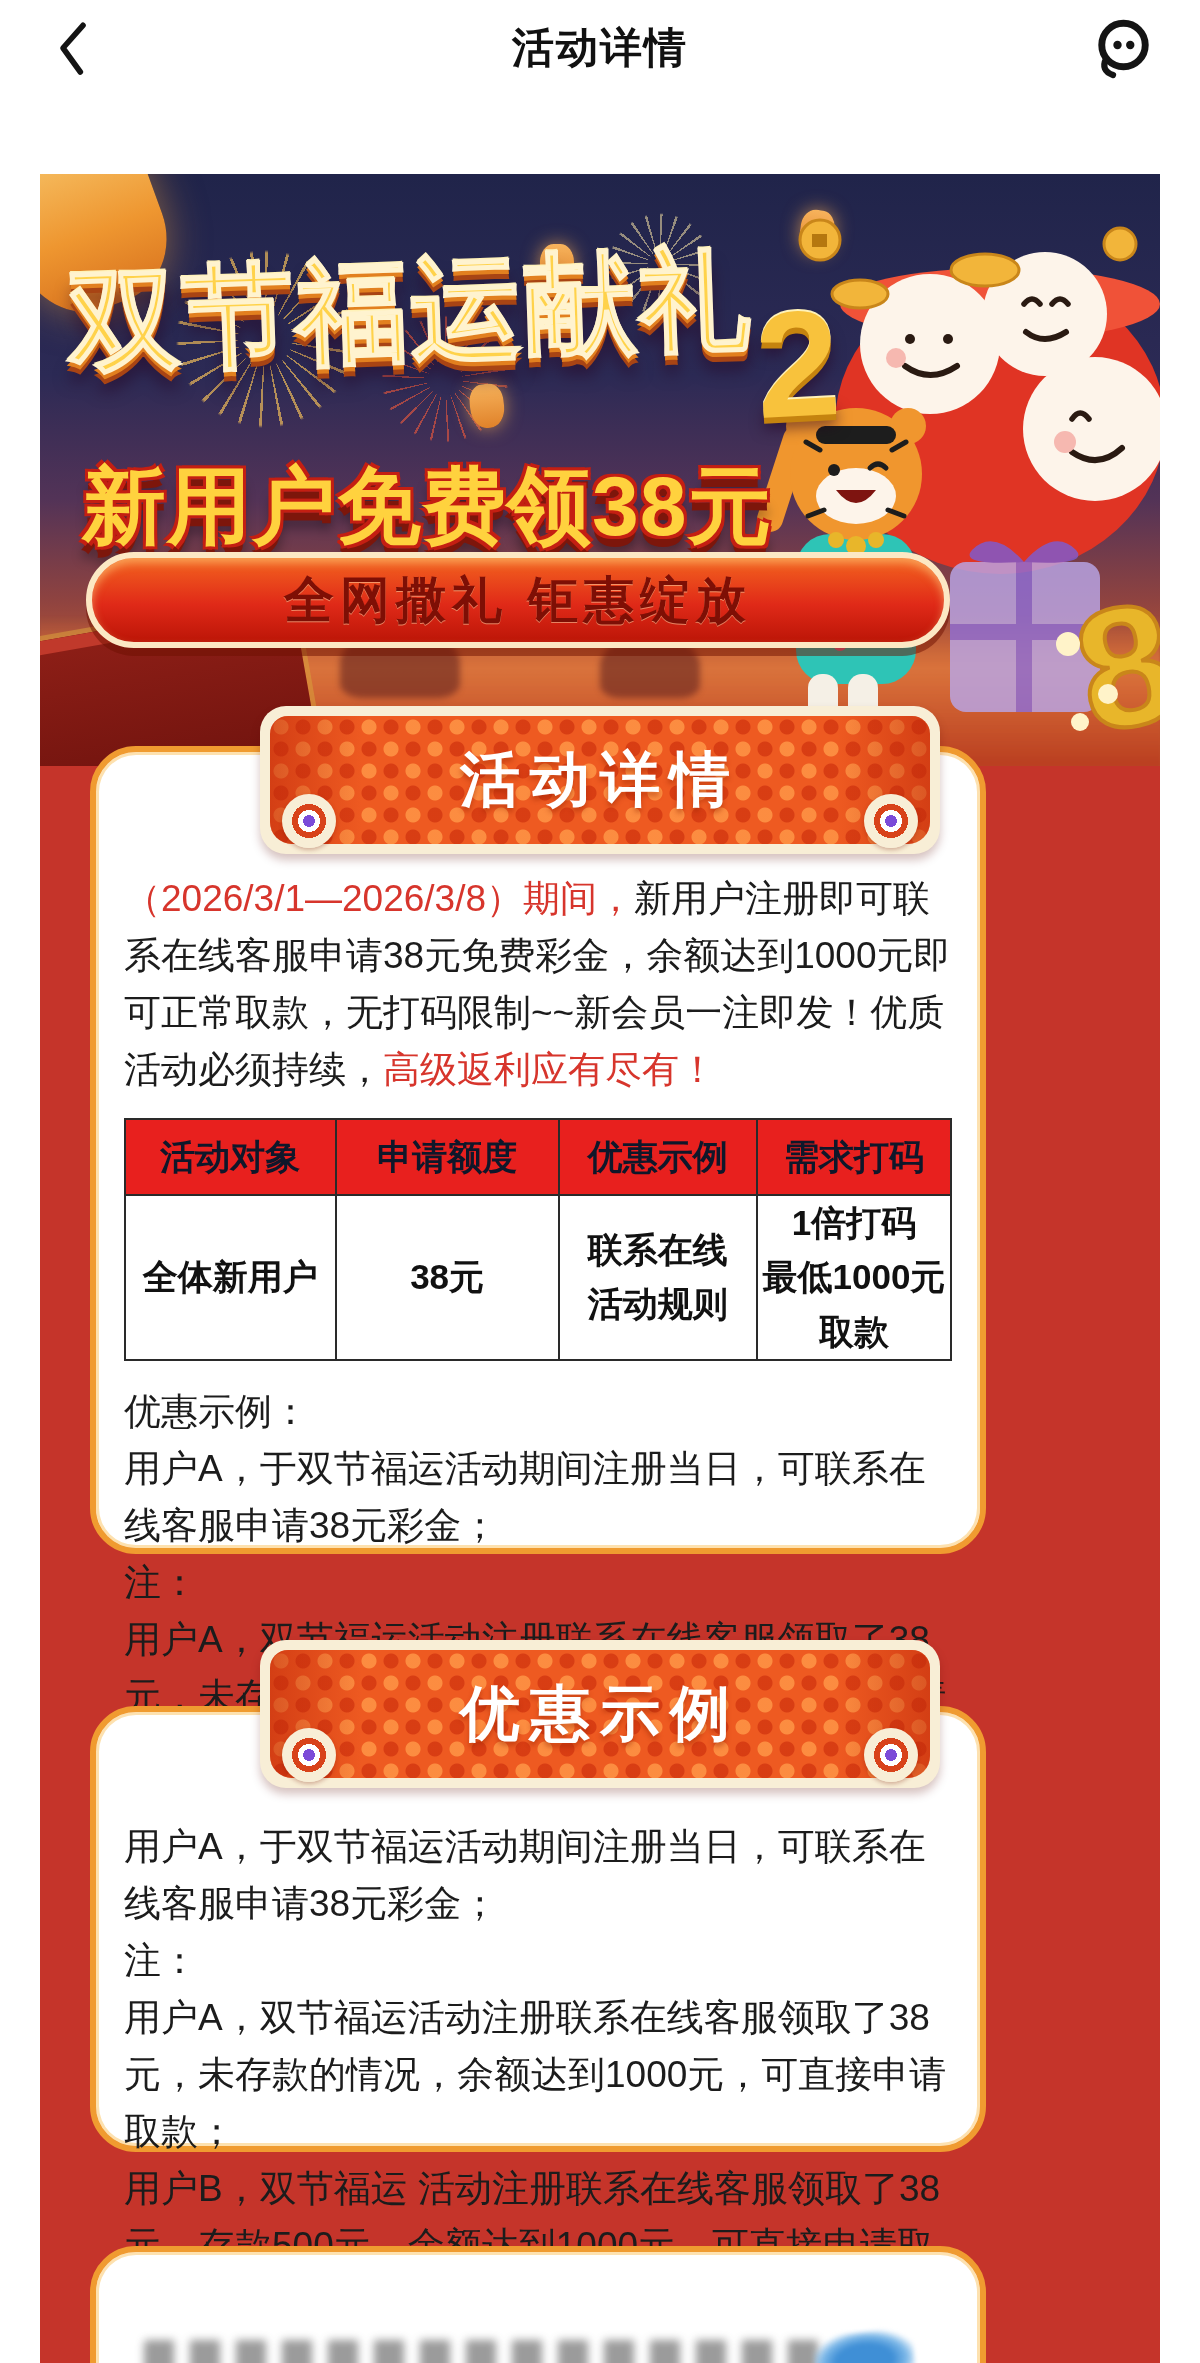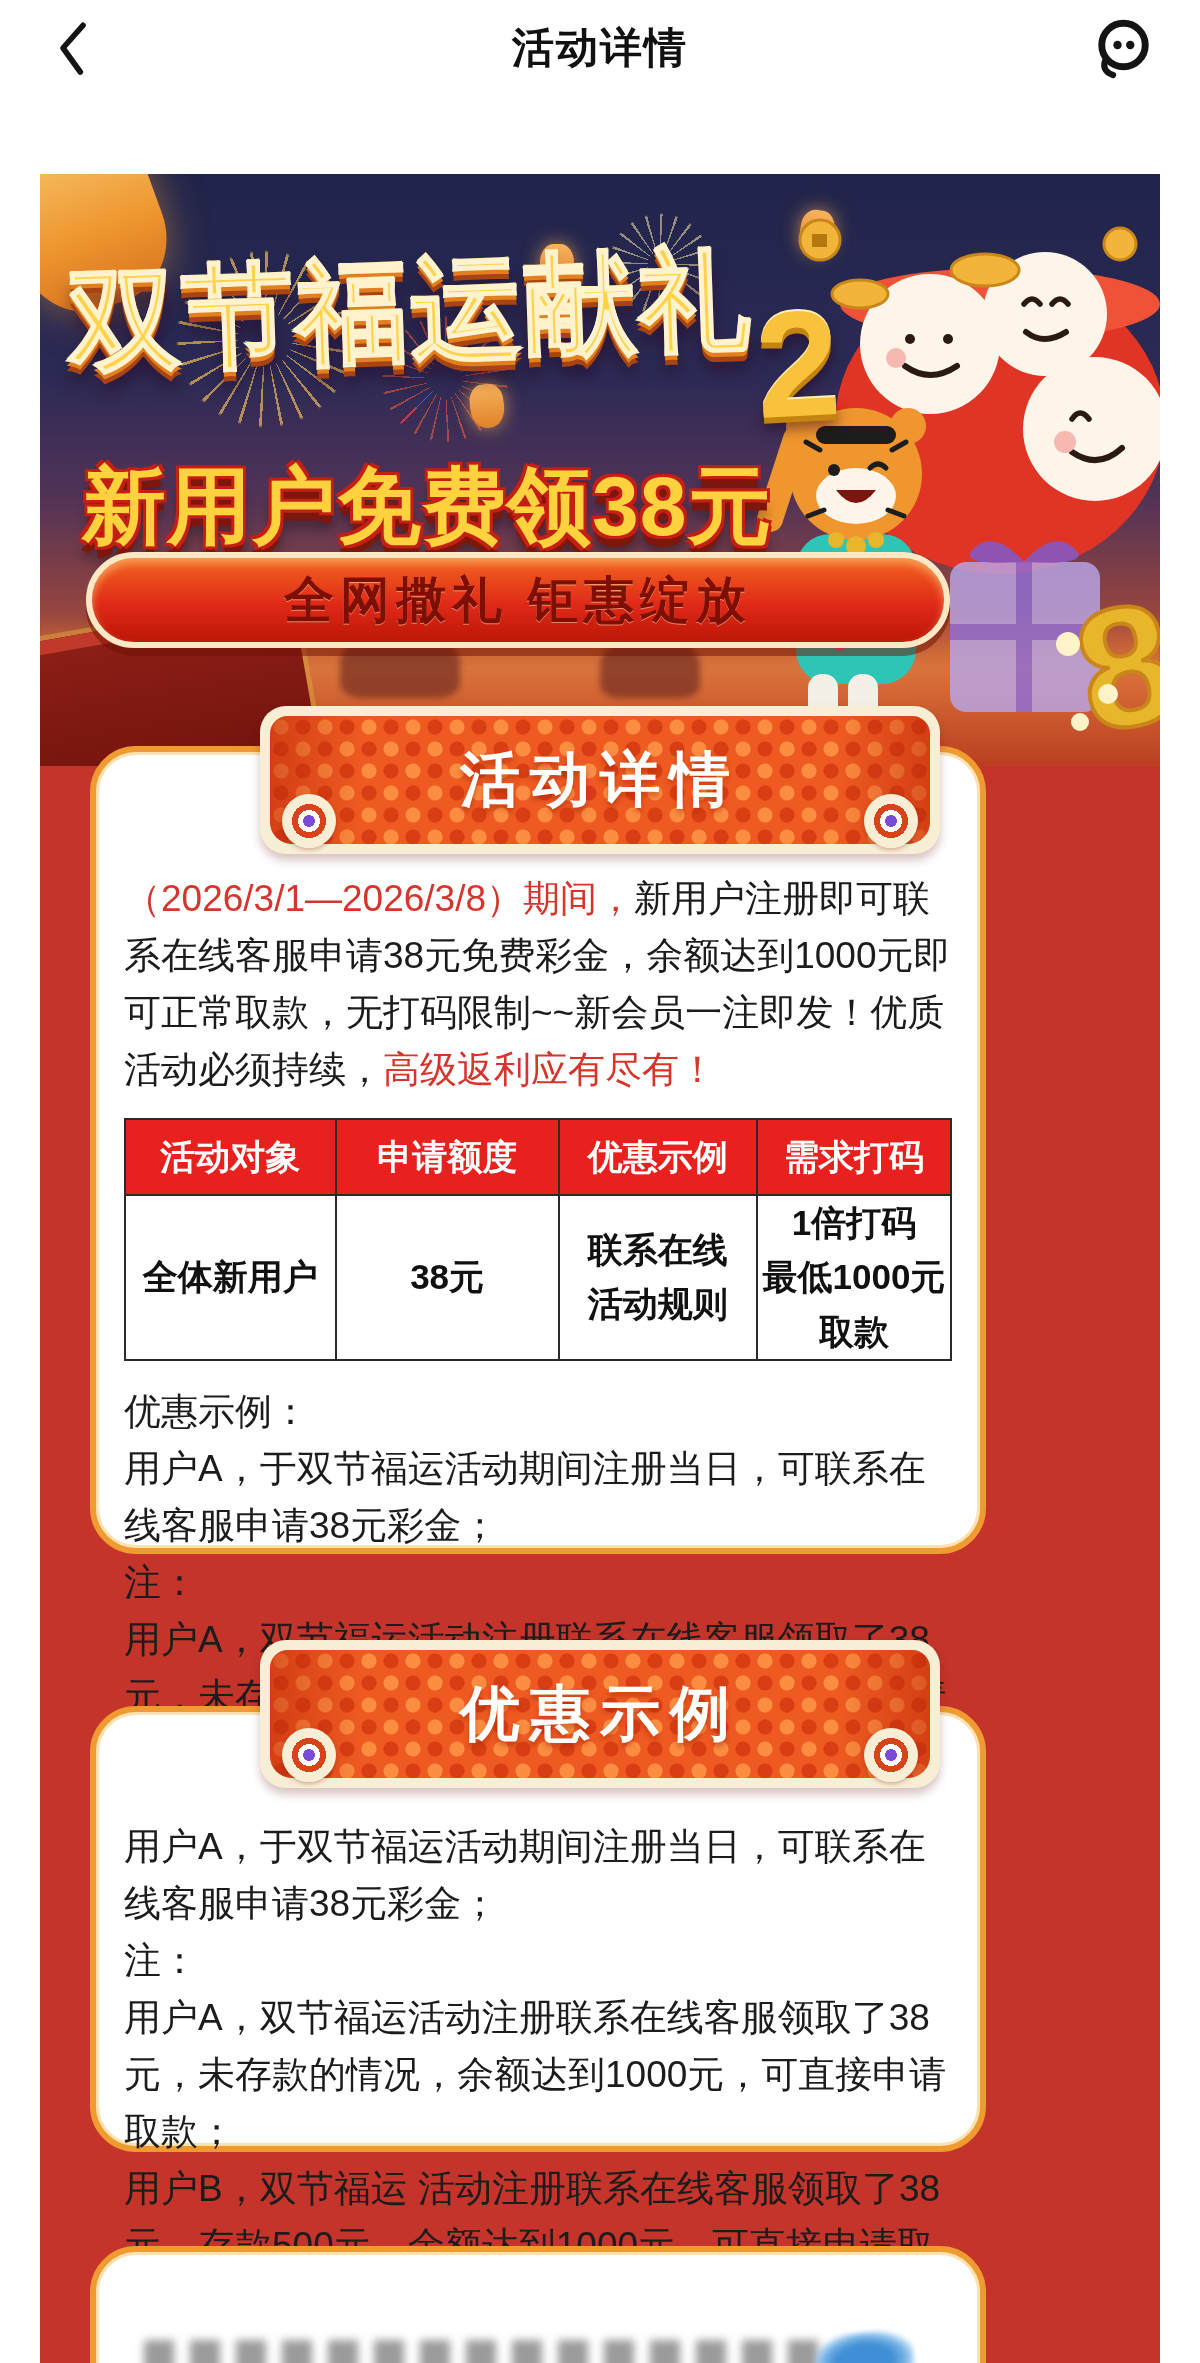--- a/index.html
+++ b/index.html
@@ -87,21 +87,21 @@
     border: 6px solid #f09b30; border-radius: 46px; box-shadow: 0 0 0 3px rgba(252,200,110,.55) inset; }
   .panel-1 { top: 740px; height: 808px; padding: 118px 28px 20px 28px; }
   .panel-2 { top: 1700px; height: 446px; padding: 106px 28px 16px 28px; }
   .panel-3 { top: 2240px; height: 240px; padding: 110px 28px 16px 28px; }
 
   .body-text, .body-text p { font-size: 37px; line-height: 57px; color: #1c1c1c; font-weight: 500; }
   .red-text { color: #d7352c; }
   .intro { margin-bottom: 20px; }
 
   table.promo { width: 100%; border-collapse: collapse; margin: 6px 0 22px 0; }
-  table.promo th { background: #e8201e; color: #ffffff; font-size: 35px; font-weight: 700; height: 76px; border: 2px solid #2a2a2a; }
+  table.promo th { background: #e8201e; color: #0f172a; font-size: 35px; font-weight: 700; height: 76px; border: 2px solid #2a2a2a; }
   table.promo td { background: #ffffff; color: #111; font-size: 35px; font-weight: 700; height: 154px; text-align: center;
     border: 2px solid #2a2a2a; line-height: 1.55; }
   td.amount { color: #d7352c; }
   .example p { margin: 0; }
 
   
   .blur-line { position: absolute; left: 48px; right: 150px; top: 88px; height: 34px; filter: blur(4px); opacity: .55; border-radius: 4px;
     background: repeating-linear-gradient(90deg, #4a4a4a 0 30px, transparent 30px 46px); }
   .blue-blob { position: absolute; right: 66px; top: 80px; width: 100px; height: 48px; transform: rotate(-6deg); filter: blur(2px);
     background: radial-gradient(ellipse at 50% 60%, #3f8fd6 0 40%, #7db8e8 60%, transparent 78%); }

